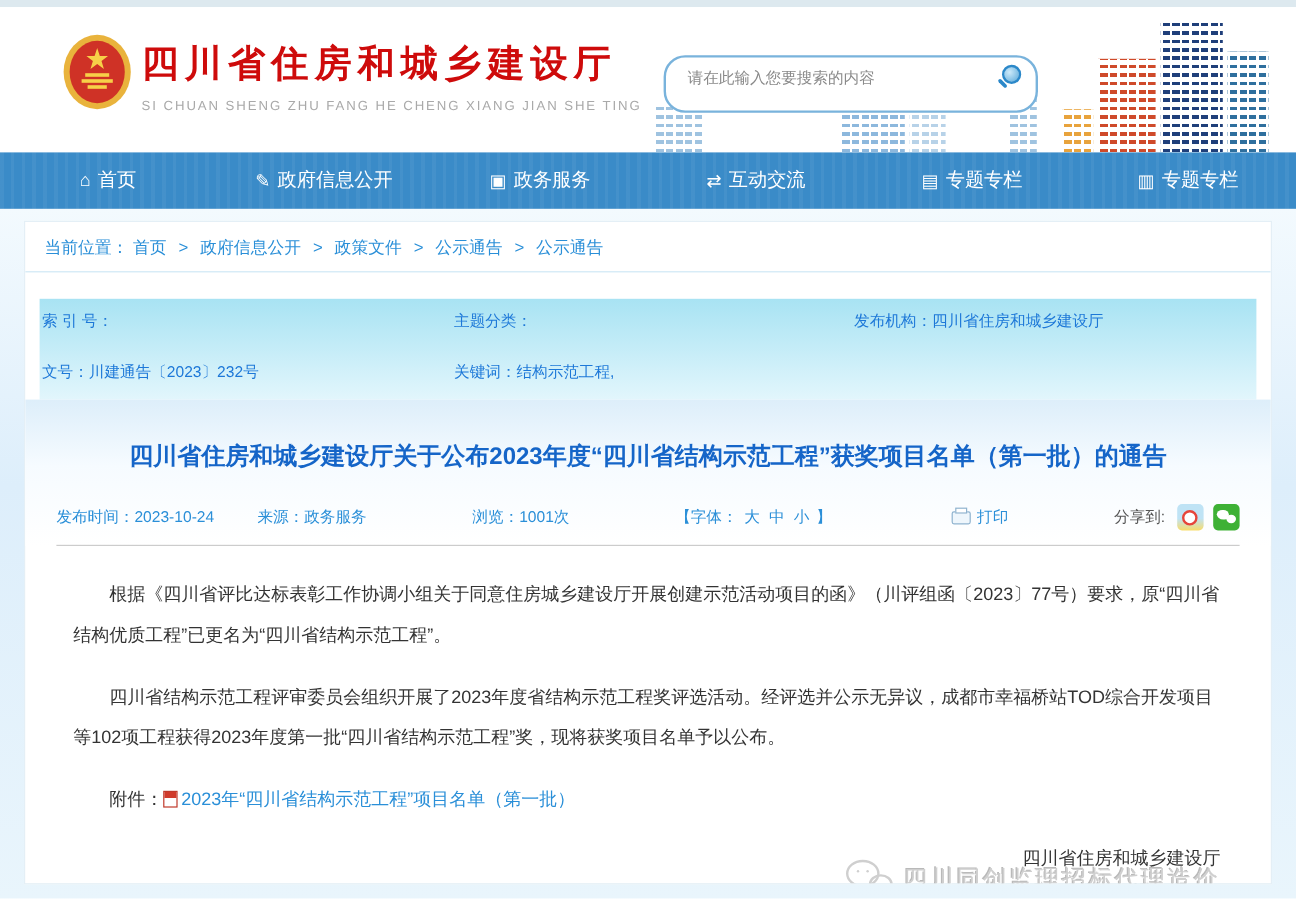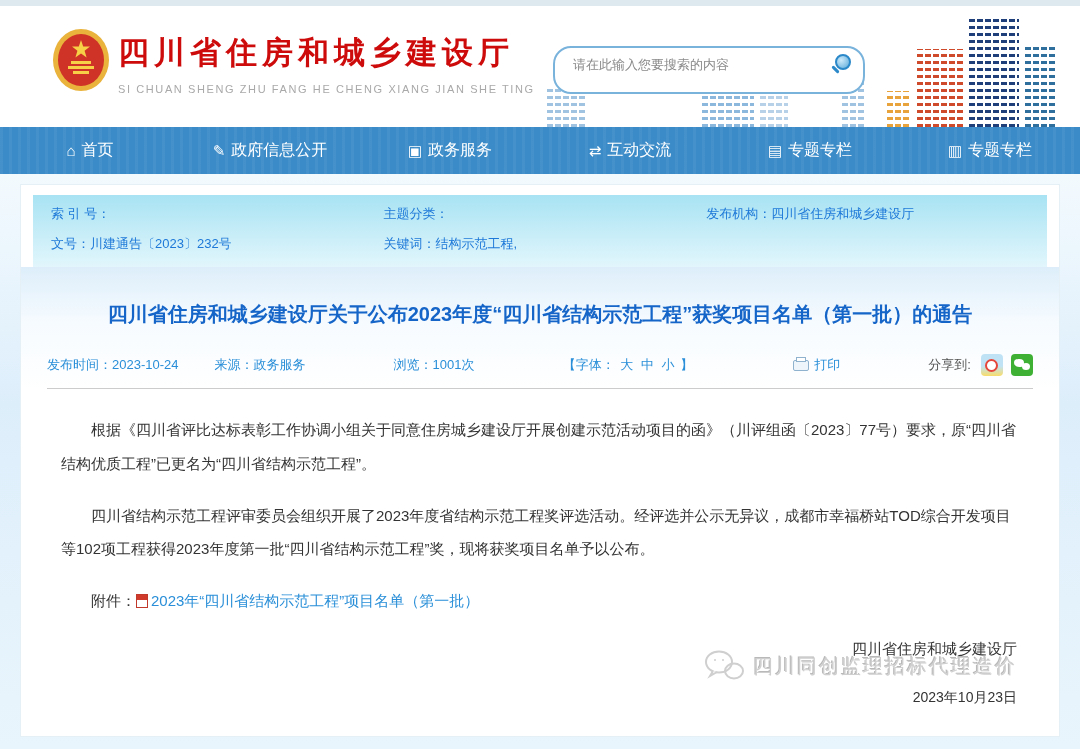--- a/index.html
+++ b/index.html
@@ -32,22 +32,22 @@
   .nav-item{flex:1;display:flex;justify-content:center;align-items:center;color:#fff;font-size:16px;
      cursor:pointer;position:relative;z-index:1;}
   .nav-ic{font-size:15px;margin-right:6px;}
   
   .content-bg{height:575px;box-sizing:border-box;padding:10px 20px 12px;
      background:linear-gradient(180deg,#f3fafe 0%,#ddeefb 40%,#e9f5fc 100%);}
   .card{background:#fff;height:100%;box-sizing:border-box;border:1px solid #e4eff6;overflow:hidden;}
   .breadcrumb{padding:13px 16px 10px;font-size:14px;color:#2a8fd8;border-bottom:1px solid #cfe8f5;}
   .breadcrumb a{color:#2a8fd8;text-decoration:none;cursor:pointer;}
   .breadcrumb .sep{margin:0 6px;}
-  .doc-meta{margin:10px 12px 0;background:linear-gradient(180deg,#a8e3f3,#e2f6fc);
-     padding:10px 18px 14px;display:grid;grid-template-columns:34% 33% 33%;row-gap:12px;
+  .doc-meta{margin:22px 12px 0;background:linear-gradient(180deg,#a8e3f3,#e2f6fc);
+     padding:10px 2px 14px;display:grid;grid-template-columns:34% 33% 33%;row-gap:24px;
      color:#1d78d8;font-size:13px;}
   .title-band{background:linear-gradient(180deg,#ddeefa 0%,#f6fbff 45%,#fff 100%);padding-top:34px;}
   .art-title{text-align:center;font-size:20px;font-weight:bold;color:#1565c8;margin:0 50px;}
   .meta-row{display:flex;align-items:center;margin:26px 26px 0;padding-bottom:12px;font-size:13px;
      color:#2a8fd8;border-bottom:1px solid #ccc;}
   .meta-row .gap{flex:1;}
   .meta-row .src{margin-left:36px;}
   .fs-opt{color:#2a8fd8;cursor:pointer;margin:0 2px;text-decoration:none;}
   .print{display:flex;align-items:center;cursor:pointer;color:#2a8fd8;margin-left:12px;}
   .icon-print{display:inline-block;width:14px;height:9px;border:1px solid #8fb3cf;border-radius:2px;
@@ -141,20 +141,32 @@
     </div>
     <div class="nav-item">
       <span class="nav-ic">▥</span>
       <span>专题专栏</span>
     </div>
   </div>
 
   <div class="content-bg">
     <div class="card">
 
+      <div class="breadcrumb">
+        <span>当前位置：</span>
+        <a>首页</a>
+        <span class="sep">&gt;</span>
+        <a>政府信息公开</a>
+        <span class="sep">&gt;</span>
+        <a>政策文件</a>
+        <span class="sep">&gt;</span>
+        <a>公示通告</a>
+        <span class="sep">&gt;</span>
+        <a>公示通告</a>
+      </div>
 
       <div class="doc-meta">
         <span>索 引 号：</span>
         <span>主题分类：</span>
         <span>发布机构：四川省住房和城乡建设厅</span>
         <span>文号：川建通告〔2023〕232号</span>
         <span>关键词：结构示范工程,</span>
         <span></span>
       </div>
 

